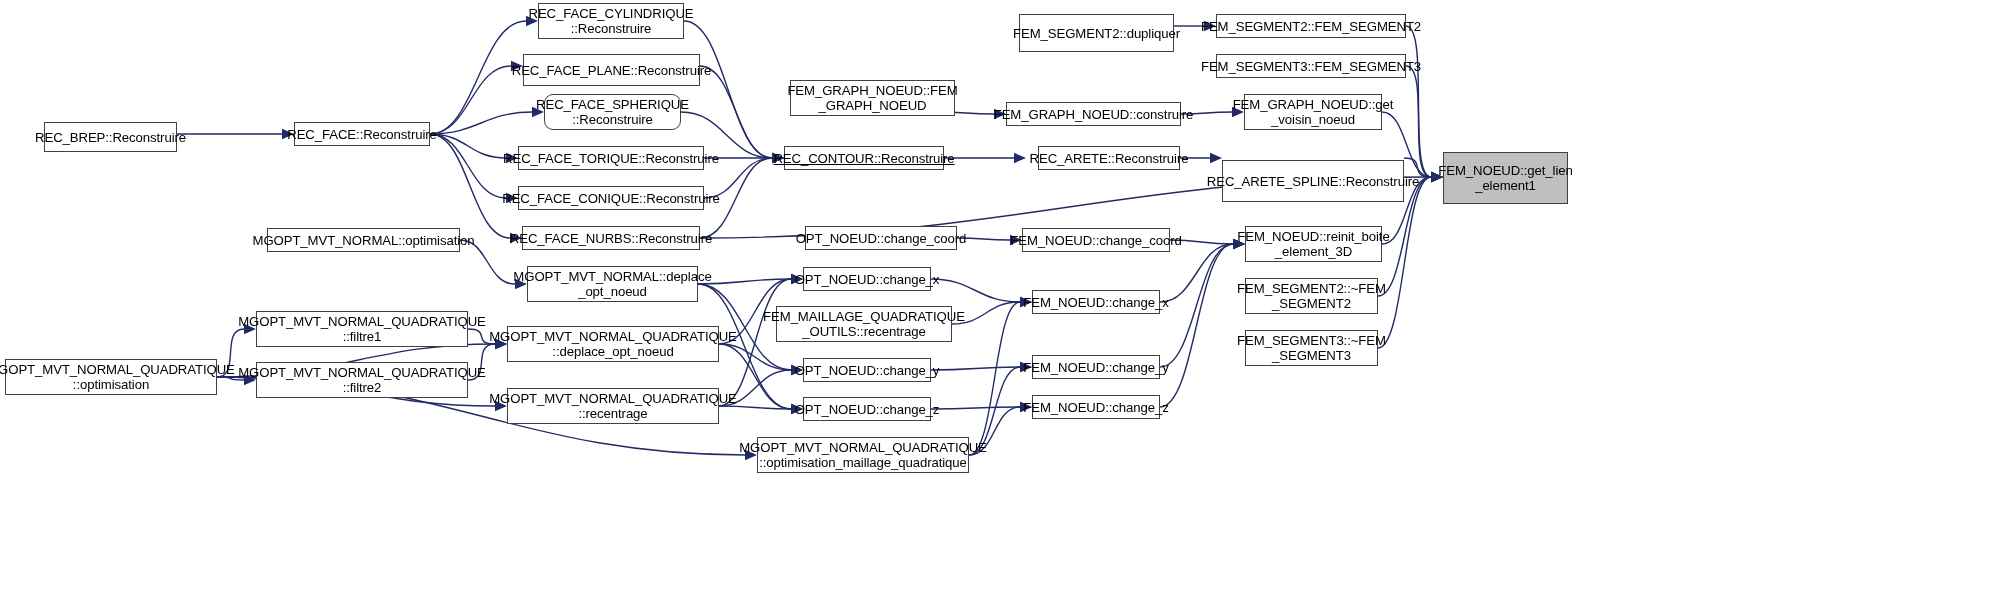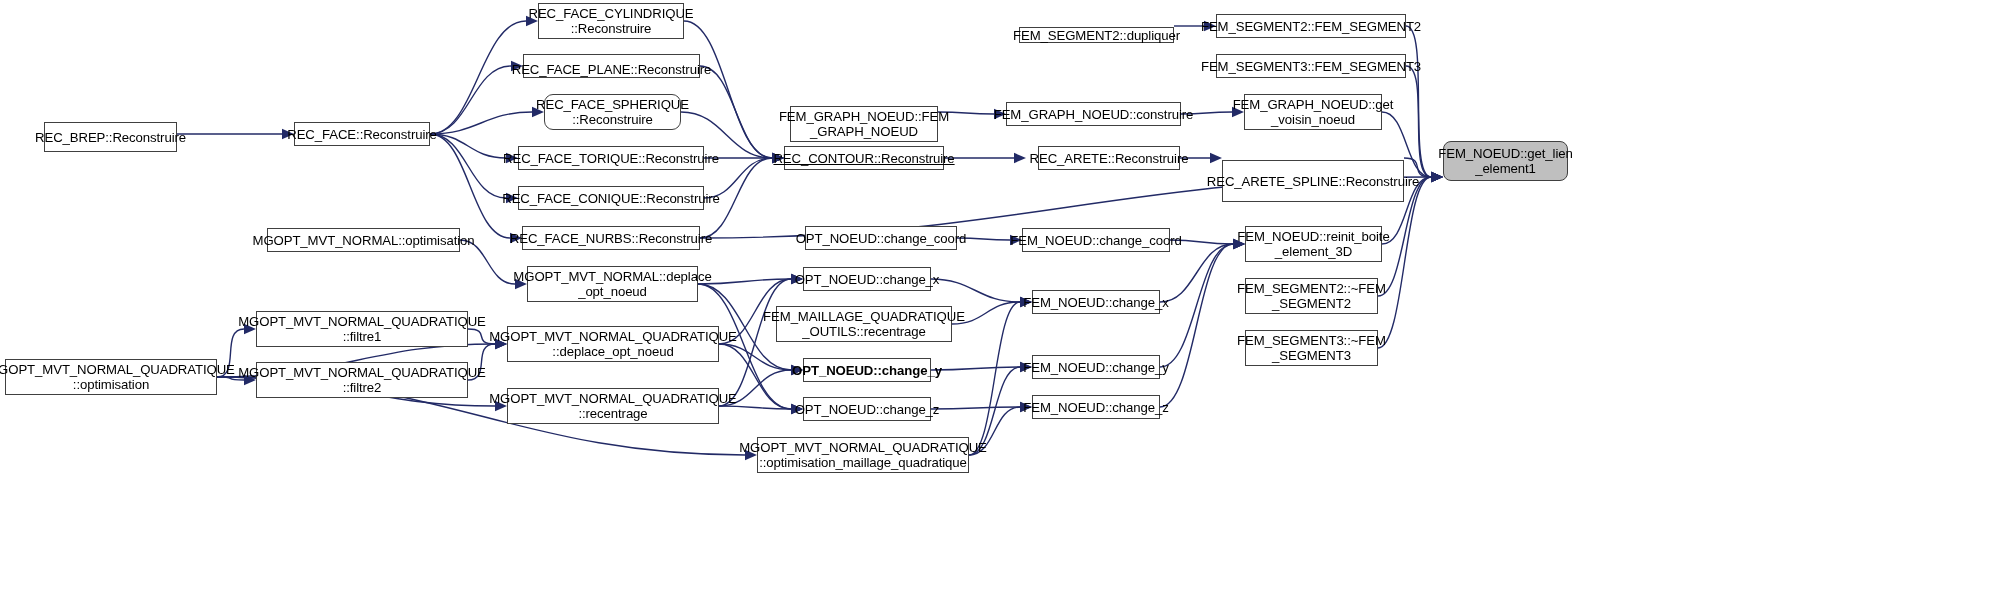--- a/index.html
+++ b/index.html
@@ -128,52 +128,52 @@
       <path class="edge" d="M 969 455 C 995.46 455, 993.54 367, 1020 367"></path>
       <polygon class="ahead" points="1032,367 1020,361.8 1020,372.2"></polygon>
       <path class="edge" d="M 969 455 C 995.46 455, 993.54 407, 1020 407"></path>
       <polygon class="ahead" points="1032,407 1020,401.8 1020,412.2"></polygon>
     </svg>
   <div id="node-layer">
       <div class="node" style="left: 44px; top: 122px; width: 133px; height: 30px;"><span>REC_BREP::Reconstruire</span></div>
       <div class="node" style="left: 294px; top: 122px; width: 136px; height: 24px;"><span>REC_FACE::Reconstruire</span></div>
       <div class="node" style="left: 538px; top: 3px; width: 146px; height: 36px;"><span>REC_FACE_CYLINDRIQUE
 ::Reconstruire</span></div>
-      <div class="node" style="left: 523px; top: 54px; width: 177px; height: 24px; align-items: flex-end;"><span>REC_FACE_PLANE::Reconstruire</span></div>
+      <div class="node" style="left: 523px; top: 54px; width: 177px; height: 32px;"><span>REC_FACE_PLANE::Reconstruire</span></div>
       <div class="node" style="left: 544px; top: 94px; width: 137px; height: 36px; border-radius: 9px;"><span>REC_FACE_SPHERIQUE
 ::Reconstruire</span></div>
       <div class="node" style="left: 518px; top: 146px; width: 186px; height: 24px;"><span>REC_FACE_TORIQUE::Reconstruire</span></div>
       <div class="node" style="left: 518px; top: 186px; width: 186px; height: 24px;"><span>REC_FACE_CONIQUE::Reconstruire</span></div>
       <div class="node" style="left: 522px; top: 226px; width: 178px; height: 24px;"><span>REC_FACE_NURBS::Reconstruire</span></div>
       <div class="node" style="left: 784px; top: 146px; width: 160px; height: 24px; text-decoration: underline;"><span>REC_CONTOUR::Reconstruire</span></div>
-      <div class="node" style="left: 790px; top: 106px; width: 148px; height: 36px;"><span>FEM_GRAPH_NOEUD::FEM
+      <div class="node" style="left: 790px; top: 80px; width: 165px; height: 36px;"><span>FEM_GRAPH_NOEUD::FEM
 _GRAPH_NOEUD</span></div>
       <div class="node" style="left: 1006px; top: 102px; width: 175px; height: 24px;"><span>FEM_GRAPH_NOEUD::construire</span></div>
       <div class="node" style="left: 1244px; top: 94px; width: 138px; height: 36px;"><span>FEM_GRAPH_NOEUD::get
 _voisin_noeud</span></div>
       <div class="node" style="left: 1026px; top: 146px; width: 142px; height: 24px; margin-left: 12px;"><span>REC_ARETE::Reconstruire</span></div>
       <div class="node" style="left: 1222px; top: 160px; width: 182px; height: 42px;"><span>REC_ARETE_SPLINE::Reconstruire</span></div>
-      <div class="node" style="left: 1019px; top: 14px; width: 155px; height: 16px; margin-top: 13px;"><span>FEM_SEGMENT2::dupliquer</span></div>
+      <div class="node" style="left: 1019px; top: 14px; width: 155px; height: 38px;"><span>FEM_SEGMENT2::dupliquer</span></div>
       <div class="node" style="left: 1216px; top: 14px; width: 190px; height: 24px;"><span>FEM_SEGMENT2::FEM_SEGMENT2</span></div>
       <div class="node" style="left: 1216px; top: 54px; width: 190px; height: 24px;"><span>FEM_SEGMENT3::FEM_SEGMENT3</span></div>
-      <div class="node hl" style="left: 1443px; top: 141px; width: 125px; height: 40px; border-radius: 8px;"><span>FEM_NOEUD::get_lien
+      <div class="node hl" style="left: 1443px; top: 152px; width: 125px; height: 52px;"><span>FEM_NOEUD::get_lien
 _element1</span></div>
       <div class="node" style="left: 1245px; top: 226px; width: 137px; height: 36px;"><span>FEM_NOEUD::reinit_boite
 _element_3D</span></div>
       <div class="node" style="left: 1245px; top: 278px; width: 133px; height: 36px;"><span>FEM_SEGMENT2::~FEM
 _SEGMENT2</span></div>
       <div class="node" style="left: 1245px; top: 330px; width: 133px; height: 36px;"><span>FEM_SEGMENT3::~FEM
 _SEGMENT3</span></div>
       <div class="node" style="left: 805px; top: 226px; width: 152px; height: 24px;"><span>OPT_NOEUD::change_coord</span></div>
       <div class="node" style="left: 1022px; top: 228px; width: 148px; height: 24px;"><span>FEM_NOEUD::change_coord</span></div>
       <div class="node" style="left: 803px; top: 267px; width: 128px; height: 24px;"><span>OPT_NOEUD::change_x</span></div>
       <div class="node" style="left: 776px; top: 306px; width: 176px; height: 36px;"><span>FEM_MAILLAGE_QUADRATIQUE
 _OUTILS::recentrage</span></div>
       <div class="node" style="left: 1032px; top: 290px; width: 128px; height: 24px;"><span>FEM_NOEUD::change_x</span></div>
-      <div class="node" style="left: 803px; top: 358px; width: 128px; height: 24px; font-weight: bold;"><span>OPT_NOEUD::change_y</span></div>
+      <div class="node" style="left: 803px; top: 358px; width: 128px; height: 24px;"><span>OPT_NOEUD::change_y</span></div>
       <div class="node" style="left: 1032px; top: 355px; width: 128px; height: 24px; justify-content: center;"><span>FEM_NOEUD::change_y</span></div>
       <div class="node" style="left: 803px; top: 397px; width: 128px; height: 24px;"><span>OPT_NOEUD::change_z</span></div>
       <div class="node" style="left: 1032px; top: 395px; width: 128px; height: 24px;"><span>FEM_NOEUD::change_z</span></div>
       <div class="node" style="left: 267px; top: 228px; width: 193px; height: 24px;"><span>MGOPT_MVT_NORMAL::optimisation</span></div>
       <div class="node" style="left: 527px; top: 266px; width: 171px; height: 36px;"><span>MGOPT_MVT_NORMAL::deplace
 _opt_noeud</span></div>
       <div class="node" style="left: 256px; top: 311px; width: 212px; height: 36px;"><span>MGOPT_MVT_NORMAL_QUADRATIQUE
 ::filtre1</span></div>
       <div class="node" style="left: 256px; top: 362px; width: 212px; height: 36px;"><span>MGOPT_MVT_NORMAL_QUADRATIQUE
 ::filtre2</span></div>

